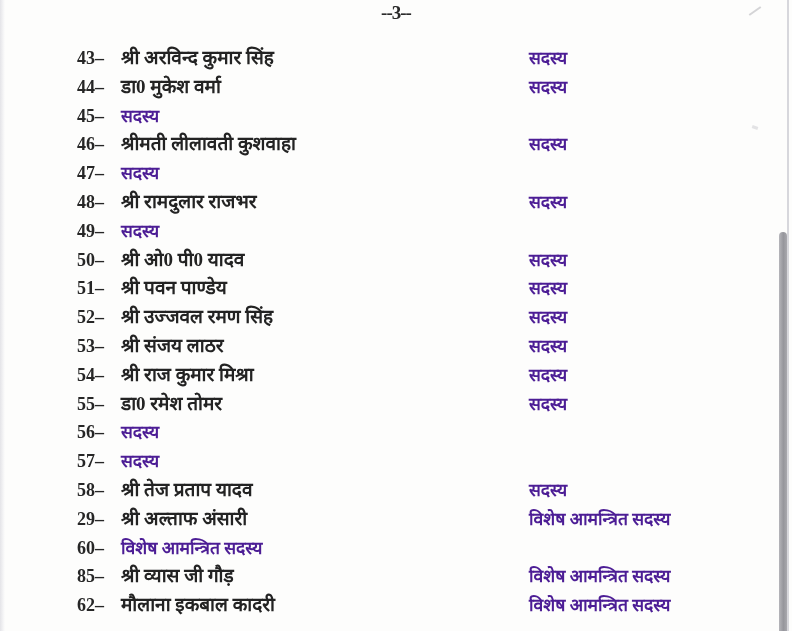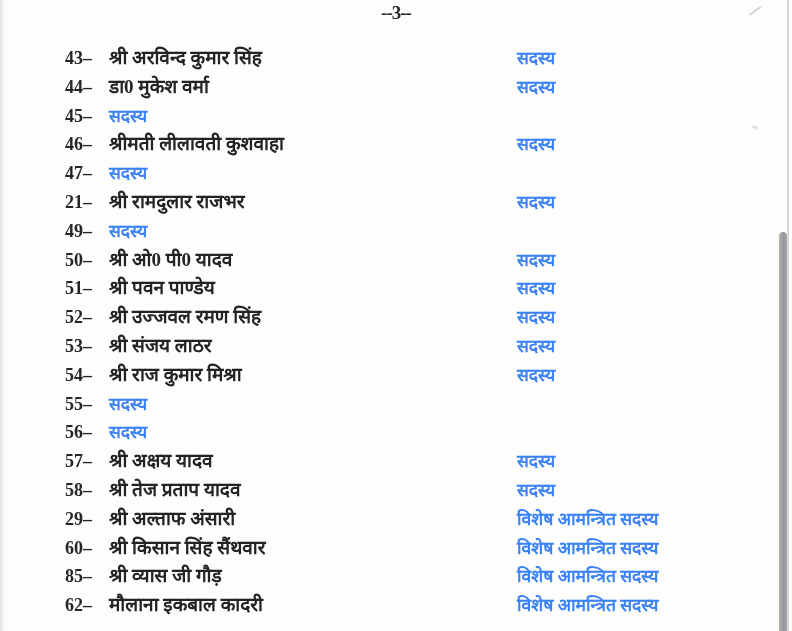--- a/index.html
+++ b/index.html
@@ -64,21 +64,21 @@
     text-align: center;
     font-size: 19px;
     font-weight: 600;
     letter-spacing: -1px;
     color: #2a2a2a;
   }
   
   .member-list {
     position: absolute;
     top: 44px;
-    left: 0;
+    left: 12px;
     right: 0;
   }
   .row {
     display: flex;
     height: 28.8px;
     line-height: 28.8px;
     white-space: nowrap;
   }
   .num {
     margin-left: 65px;
@@ -90,21 +90,21 @@
   .name {
     width: 408px;
     font-size: 19px;
     font-weight: 700;
     color: #232323;
   }
   .desig {
     flex: 1;
     font-size: 17.5px;
     font-weight: 600;
-    color: #3b82f6;
+    color: #4c1d95;
   }
 </style>
 </head>
 <body>
 
 <div class="page">
 
   <div class="edge-left"></div>
   <div class="edge-right-line"></div>
   <div class="edge-right-shadow"></div>
@@ -136,21 +136,21 @@
       <span class="name">श्रीमती लीलावती कुशवाहा</span>
       <span class="desig">सदस्य</span>
     </div>
 
     <div class="row">
       <span class="num">47–</span>
       <span class="desig">सदस्य</span>
     </div>
 
     <div class="row">
-      <span class="num">21–</span>
+      <span class="num">48–</span>
       <span class="name">श्री रामदुलार राजभर</span>
       <span class="desig">सदस्य</span>
     </div>
 
     <div class="row">
       <span class="num">49–</span>
       <span class="desig">सदस्य</span>
     </div>
 
     <div class="row">
@@ -178,49 +178,48 @@
     </div>
 
     <div class="row">
       <span class="num">54–</span>
       <span class="name">श्री राज कुमार मिश्रा</span>
       <span class="desig">सदस्य</span>
     </div>
 
     <div class="row">
       <span class="num">55–</span>
+      <span class="name">डा0 रमेश तोमर</span>
       <span class="desig">सदस्य</span>
     </div>
 
     <div class="row">
       <span class="num">56–</span>
       <span class="desig">सदस्य</span>
     </div>
 
     <div class="row">
       <span class="num">57–</span>
-      <span class="name">श्री अक्षय यादव</span>
       <span class="desig">सदस्य</span>
     </div>
 
     <div class="row">
       <span class="num">58–</span>
       <span class="name">श्री तेज प्रताप यादव</span>
       <span class="desig">सदस्य</span>
     </div>
 
     <div class="row">
       <span class="num">29–</span>
       <span class="name">श्री अल्ताफ अंसारी</span>
       <span class="desig">विशेष आमन्त्रित सदस्य</span>
     </div>
 
     <div class="row">
       <span class="num">60–</span>
-      <span class="name">श्री किसान सिंह सैंथवार</span>
       <span class="desig">विशेष आमन्त्रित सदस्य</span>
     </div>
 
     <div class="row">
       <span class="num">85–</span>
       <span class="name">श्री व्यास जी गौड़</span>
       <span class="desig">विशेष आमन्त्रित सदस्य</span>
     </div>
 
     <div class="row">

